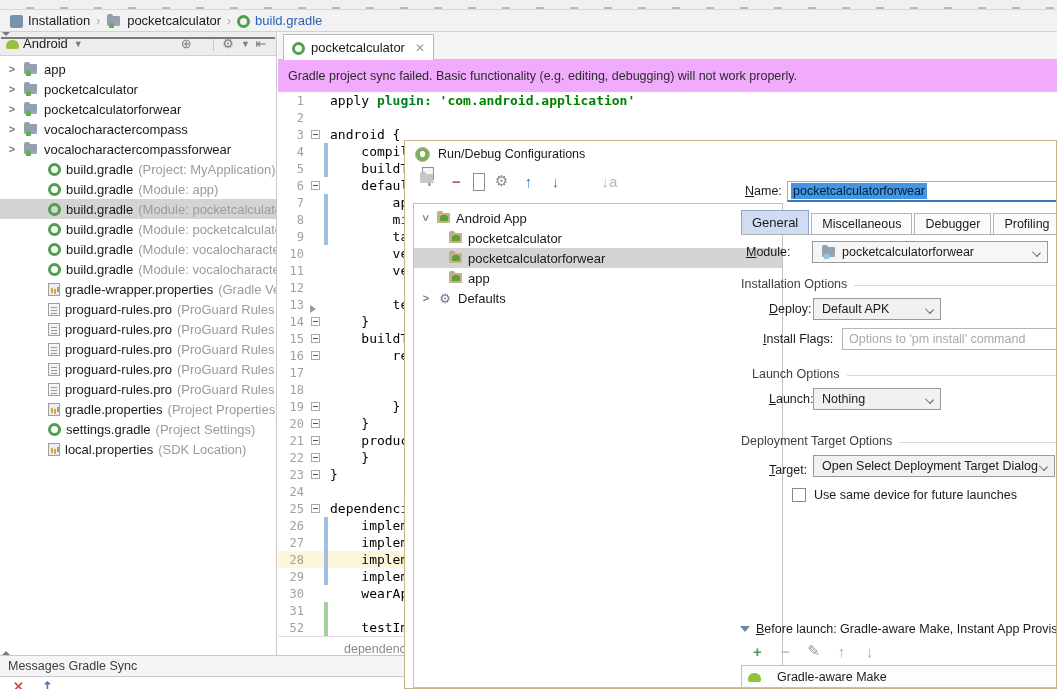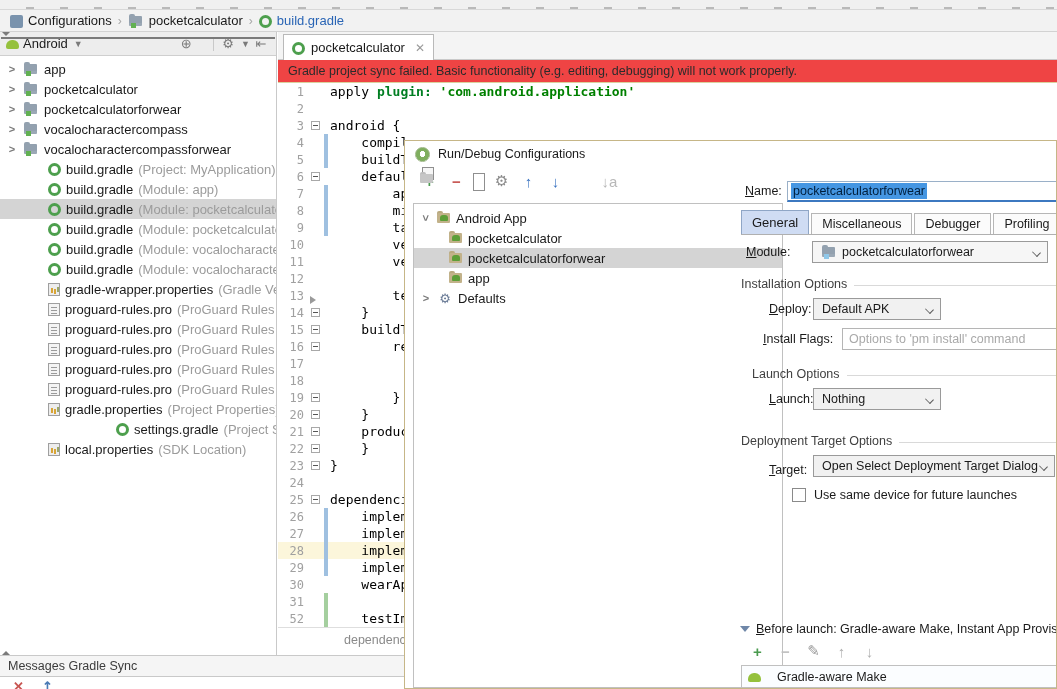--- a/index.html
+++ b/index.html
@@ -50,21 +50,21 @@
   .trow.sel { background:#d4d4d4; }
   .chev { width:12px; flex:0 0 12px; text-align:center; color:#7a7a7a; font-size:11px; font-weight:bold; display:inline-block; }
   .chev.exp { transform:rotate(90deg); }
   .hint { color:#9b9b9b; }
 
   
   #editor { position:absolute; left:278px; top:32px; width:779px; height:623px; background:#ffffff; }
   #tabbar { height:28px; background:#f4f4f4; border-bottom:1px solid #c9c9c9; position:relative; }
   #tab-active { position:absolute; left:5px; top:2px; height:26px; background:#ffffff; border:1px solid #b9b9b9; border-bottom:none; display:flex; align-items:center; gap:6px; padding:0 8px; font-size:13px; }
   .tab-close { color:#9a9a9a; font-size:12px; margin-left:4px; }
-  #banner { height:23px; background:#ef4444; border-bottom:1px solid #d9d29f; display:flex; align-items:center; padding-left:10px; font-size:12.5px; color:#2b2b2b; }
+  #banner { height:32px; background:#f0abfc; border-bottom:1px solid #d9d29f; display:flex; align-items:center; padding-left:10px; font-size:12.5px; color:#2b2b2b; }
   #code-area { position:relative; height:544px; overflow:hidden; }
   .cl { height:17px; display:flex; align-items:center; font-family:"DejaVu Sans Mono",monospace; font-size:13px; }
   .cl.hl { background:#fcf6db; }
   .ln { width:30px; flex:0 0 30px; text-align:right; color:#a0a0a0; font-size:12px; padding-right:4px; }
   .fold { width:16px; flex:0 0 16px; position:relative; height:100%; }
   .fbox { position:absolute; left:3px; top:4px; width:9px; height:9px; border:1px solid #a8a8a8; background:#fff; }
   .fbox::after { content:""; position:absolute; left:1px; top:3px; width:5px; height:1px; background:#555; }
   .arrowmk { position:absolute; left:2px; top:9px; border-top:4px solid transparent; border-bottom:4px solid transparent; border-left:6px solid #9a9a9a; }
   .chgc { width:6px; flex:0 0 6px; height:100%; position:relative; }
   .chg-b { position:absolute; left:0; top:0; width:4px; height:100%; background:#9fc0e0; }
@@ -125,21 +125,21 @@
 </style>
 </head>
 <body>
 
 <div id="top-strip"></div>
 
 <div id="breadcrumb-bar">
   <span id="breadcrumb-items" style="display:inline-flex;align-items:center;">
       <span class="bc-item">
         <span class="ic i-project"></span>
-        <span>Configurations</span>
+        <span>Installation</span>
       </span>
       <span class="bc-sep">›</span>
       <span class="bc-item">
         <span class="ic i-folder">
           <span class="dot"></span>
         </span>
         <span>pocketcalculator</span>
       </span>
       <span class="bc-sep">›</span>
       <span class="bc-item">
@@ -260,21 +260,21 @@
       <div class="trow" style="padding-left: 48px;">
         <span class="ic i-pro"></span>
         <span class="lbl">proguard-rules.pro</span>
         <span class="hint">(ProGuard Rules for v</span>
       </div>
       <div class="trow" style="padding-left: 48px;">
         <span class="ic i-props"></span>
         <span class="lbl">gradle.properties</span>
         <span class="hint">(Project Properties)</span>
       </div>
-      <div class="trow" style="padding-left: 76px; margin-left: 40px;">
+      <div class="trow" style="padding-left: 48px;">
         <span class="ic i-gradle"></span>
         <span class="lbl">settings.gradle</span>
         <span class="hint">(Project Settings)</span>
       </div>
       <div class="trow" style="padding-left: 48px;">
         <span class="ic i-props"></span>
         <span class="lbl">local.properties</span>
         <span class="hint">(SDK Location)</span>
       </div>
     </div>

